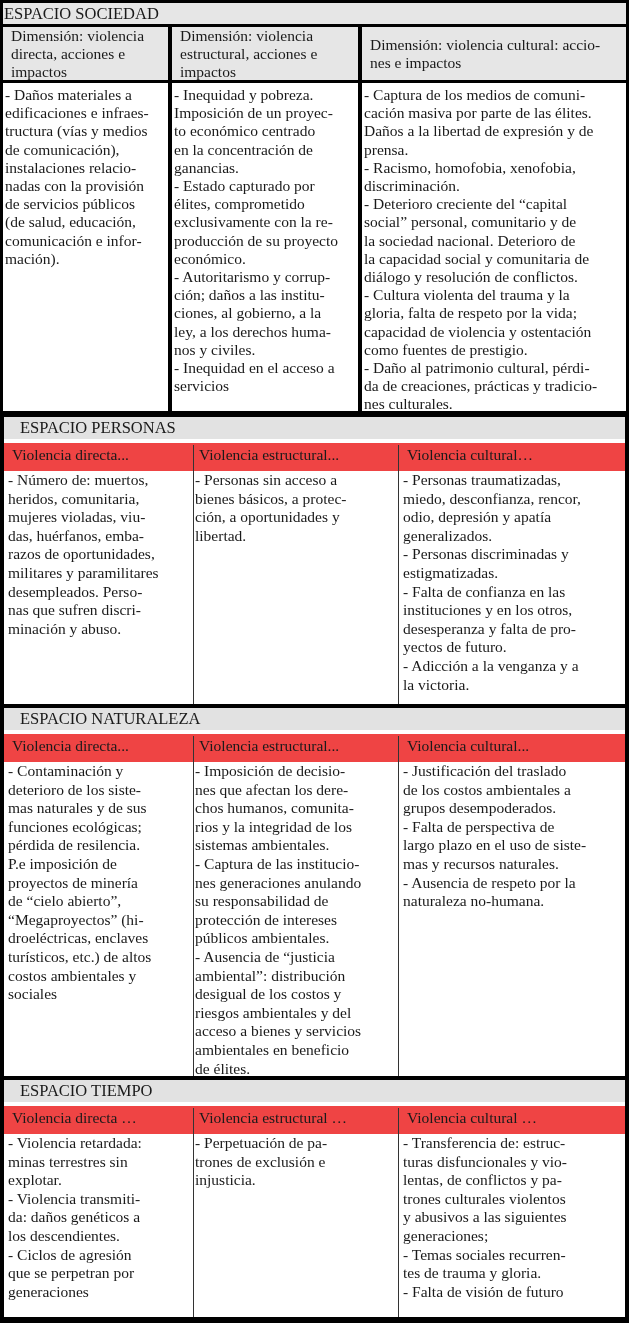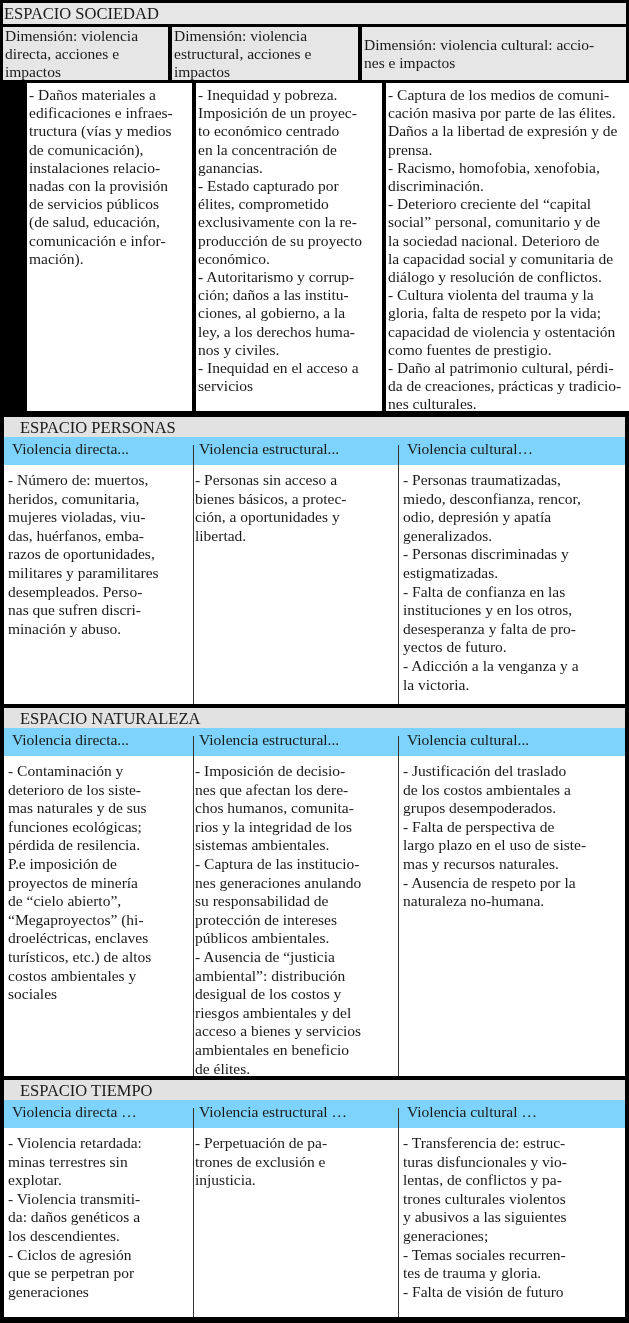--- a/index.html
+++ b/index.html
@@ -10,38 +10,38 @@
   }
   .line { white-space: pre; display: block; }
   
   #soc { position: absolute; left: 0; top: 0; width: 629px; height: 413px; background: #000; }
   #soc .title {
     position: absolute; left: 3px; top: 3px; width: 623px; height: 21px;
     background: #e6e6e6; font-size: 16.5px; line-height: 22px; padding-left: 1px; box-sizing: border-box;
   }
   #soc .hcell {
     position: absolute; top: 27px; height: 53px; background: #e6e6e6;
-    font-size: 15.5px; line-height: 18px; box-sizing: border-box; padding: 0 0 0 2px;
+    font-size: 15.5px; line-height: 18px; box-sizing: border-box; padding: 0 0 0 8px;
   }
   #soc .bcell {
     position: absolute; top: 83px; height: 328px; background: #fff;
-    font-size: 15.5px; line-height: 18.2px; box-sizing: border-box; padding: 3px 0 0 2px; margin-left: 24px;
+    font-size: 15.5px; line-height: 18.2px; box-sizing: border-box; padding: 3px 0 0 2px;
   }
   #soc .c1 { left: 3px; width: 165px; }
   #soc .c2 { left: 172px; width: 186px; }
   #soc .c3 { left: 362px; width: 264px; }
   #soc .hcell.c3 { display: flex; align-items: center; }
 
   
   .blk { position: absolute; left: 4px; width: 621px; background: #fff; }
   .blk .title {
     position: absolute; left: 0; top: 0; width: 100%; height: 22px; background: #e2e2e2;
     font-size: 16.5px; line-height: 22px; padding-left: 16px; box-sizing: border-box;
   }
-  .blk .hrow { position: absolute; left: 0; top: 20px; width: 100%; height: 28px; background: #7dd3fc; }
+  .blk .hrow { position: absolute; left: 0; top: 26px; width: 100%; height: 28px; background: #ef4444; }
   .blk .hcell { position: absolute; top: 0; height: 28px; font-size: 15.5px; line-height: 24px; padding-left: 8px; box-sizing: border-box; }
   .blk .bcell { position: absolute; top: 54px; font-size: 15.5px; line-height: 18.6px; padding-left: 4px; box-sizing: border-box; }
   .blk .k1 { left: 0; width: 187px; }
   .blk .k2 { left: 187px; width: 208px; }
   .blk .k3 { left: 395px; width: 226px; }
   .blk .vline { position: absolute; width: 1px; background: #333; top: 28px; bottom: 0; }
   .blk .v1 { left: 189px; }
   .blk .v2 { left: 394px; }
   #per { top: 417px; height: 287px; }
   #nat { top: 708px; height: 368px; }

